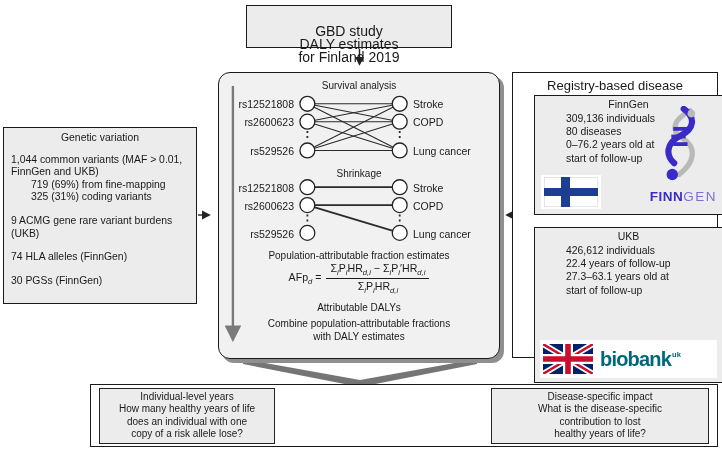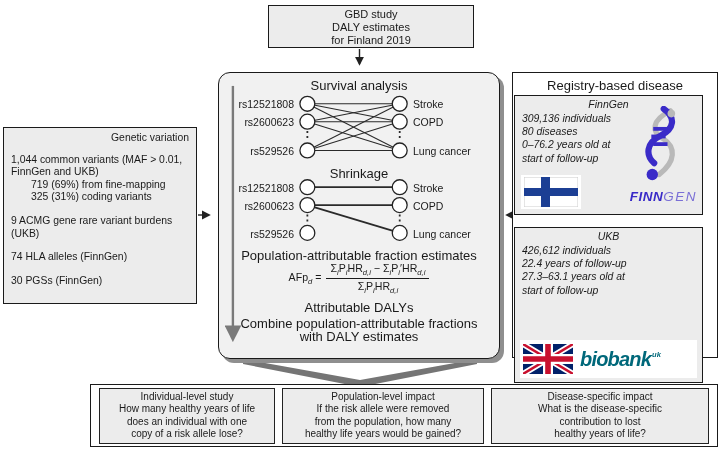--- a/index.html
+++ b/index.html
@@ -5,60 +5,60 @@
   html,body{margin:0;padding:0;background:#fff;}
   #canvas{
     position:relative;width:722px;height:449px;background:#fff;
     font-family:"Liberation Sans","DejaVu Sans",sans-serif;color:#1a1a1a;
     overflow:hidden;
   }
   #connector-layer{position:absolute;left:0;top:0;width:722px;height:449px;z-index:0;}
   .box{position:absolute;background:#ececec;border:1.6px solid #1a1a1a;box-sizing:border-box;z-index:1;}
 
   
-  #top-box{left:268px;top:5px;width:206px;height:43px;text-align:center;font-size:11px;line-height:13px;padding-top:2px;}
+  #top-box{left:246px;top:5px;width:206px;height:43px;text-align:center;font-size:14px;line-height:13px;padding-top:19px;}
   #top-box span{display:block;}
 
   
   #left-box{left:3px;top:127px;width:194px;height:177px;padding:4px 7px;font-size:10.4px;line-height:12.6px;}
-  #left-box .gv-title{text-align:right;margin-bottom:9px;}
+  #left-box .gv-title{text-align:center;margin-bottom:9px;}
   .gv-item{white-space:nowrap;}
   .gv-item.indent{padding-left:20px;}
   .gv-item.gap{margin-top:11px;}
 
   
   #center-box{left:218px;top:72px;width:282px;height:287px;background:#f1f1f1;
     border:1.6px solid #1a1a1a;border-radius:12px;box-sizing:border-box;z-index:1;position:absolute;
     box-shadow:4px 4px 0 0 #8f8f8f;}
   #net-svg{position:absolute;left:0;top:0;width:100%;height:100%;}
-  .cb-center{position:absolute;left:0;width:100%;text-align:center;font-size:13px;line-height:13px;}
+  .cb-center{position:absolute;left:0;width:100%;text-align:center;font-size:10px;line-height:13px;}
   #survival-title{top:6px;}
   #shrinkage-title{top:94px;}
   #paf-title{top:176px;}
   #attr-title{top:228px;}
   #combine-l1{top:244px;}
   #combine-l2{top:257px;}
   .snp-label{position:absolute;right:205px;white-space:nowrap;font-size:10.5px;line-height:14px;}
   .disease-label{position:absolute;left:194px;white-space:nowrap;font-size:10.5px;line-height:14px;}
   #formula{position:absolute;left:0;top:189px;width:100%;display:flex;justify-content:center;align-items:center;font-size:10.6px;}
   #formula .sub{font-size:7.6px;font-style:italic;vertical-align:-2.5px;}
   #formula .op{margin:0 3px;}
   .frac{display:inline-flex;flex-direction:column;text-align:center;margin-left:2px;}
   .frac .num{border-bottom:1.1px solid #1a1a1a;padding:0 4px 1px;}
   .frac .den{padding-top:1px;}
 
   
   #right-box{left:512px;top:72px;width:206px;height:286px;background:#fff;}
   #registry-title{text-align:center;font-size:13px;padding-top:5px;}
-  .cohort-box{position:absolute;left:1px;width:189px;background:#ececec;border:1.4px solid #1a1a1a;box-sizing:border-box;font-style:italic;}
+  .cohort-box{position:absolute;left:21px;width:189px;background:#ececec;border:1.4px solid #1a1a1a;box-sizing:border-box;}
   #finngen-box{top:22px;height:120px;}
   #ukb-box{top:154px;height:156px;}
   .cohort-title{text-align:center;font-size:10.5px;line-height:13px;padding-top:2px;}
   .cohort-lines{padding:1px 0 0 7px;font-size:10.4px;line-height:13.2px;}
-  .cohort-line{white-space:nowrap;}
+  .cohort-line{white-space:nowrap;margin-left:24px;}
   #finland-flag-wrap{position:absolute;left:6px;bottom:5px;background:#fff;padding:2px 3px;line-height:0;}
   #finngen-dna{position:absolute;right:22px;top:10px;line-height:0;}
   #finngen-logotext{position:absolute;right:5px;top:93px;font-size:13.5px;letter-spacing:0.5px;}
   #finngen-logotext .fbold{font-weight:bold;}
   #finngen-logotext .flight{font-weight:normal;letter-spacing:1.5px;}
   #ukb-logo-row{position:absolute;left:5px;right:5px;bottom:4px;height:38px;background:#fff;display:flex;align-items:center;padding-left:3px;box-sizing:border-box;}
   #biobank-text{font-size:20px;font-weight:bold;letter-spacing:-0.8px;margin-left:7px;}
   #biobank-sup{font-size:7.5px;vertical-align:9px;letter-spacing:0;margin-left:1px;}
 
   
@@ -220,30 +220,24 @@
             <path d="M25,0 V30 M0,15 H50" stroke="#C8102E" stroke-width="5.6"></path>
           </svg>
         </span>
         <span id="biobank-text" style="color:#00687a;"><span>biobank</span><span id="biobank-sup">uk</span></span>
       </div>
     </div>
   </div>
 
   <div id="bottom-box" class="box" style="background:#fff;">
       <div class="impact-box" style="width: 176px;">
-        <div class="impact-line">Individual-level study</div>
+        <div class="impact-line">Individual-level years</div>
         <div class="impact-line">How many healthy years of life</div>
         <div class="impact-line">does an individual with one</div>
         <div class="impact-line">copy of a risk allele lose?</div>
-      </div>
-      <div class="impact-box" style="width: 202px;">
-        <div class="impact-line">Population-level impact</div>
-        <div class="impact-line">If the risk allele were removed</div>
-        <div class="impact-line">from the population, how many</div>
-        <div class="impact-line">healthy life years would be gained?</div>
       </div>
       <div class="impact-box" style="width: 218px;">
         <div class="impact-line">Disease-specific impact</div>
         <div class="impact-line">What is the disease-specific</div>
         <div class="impact-line">contribution to lost</div>
         <div class="impact-line">healthy years of life?</div>
       </div>
     </div>
 
 </div>

